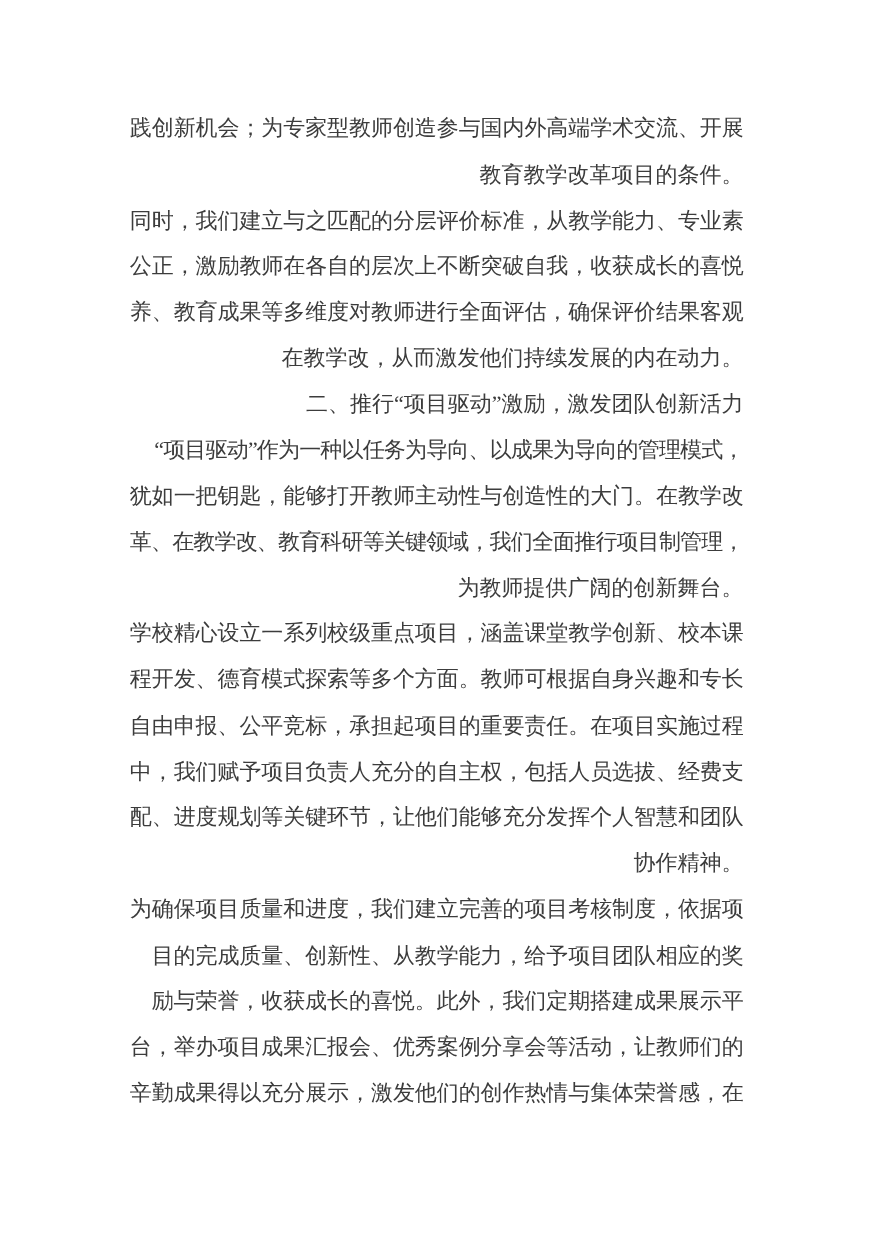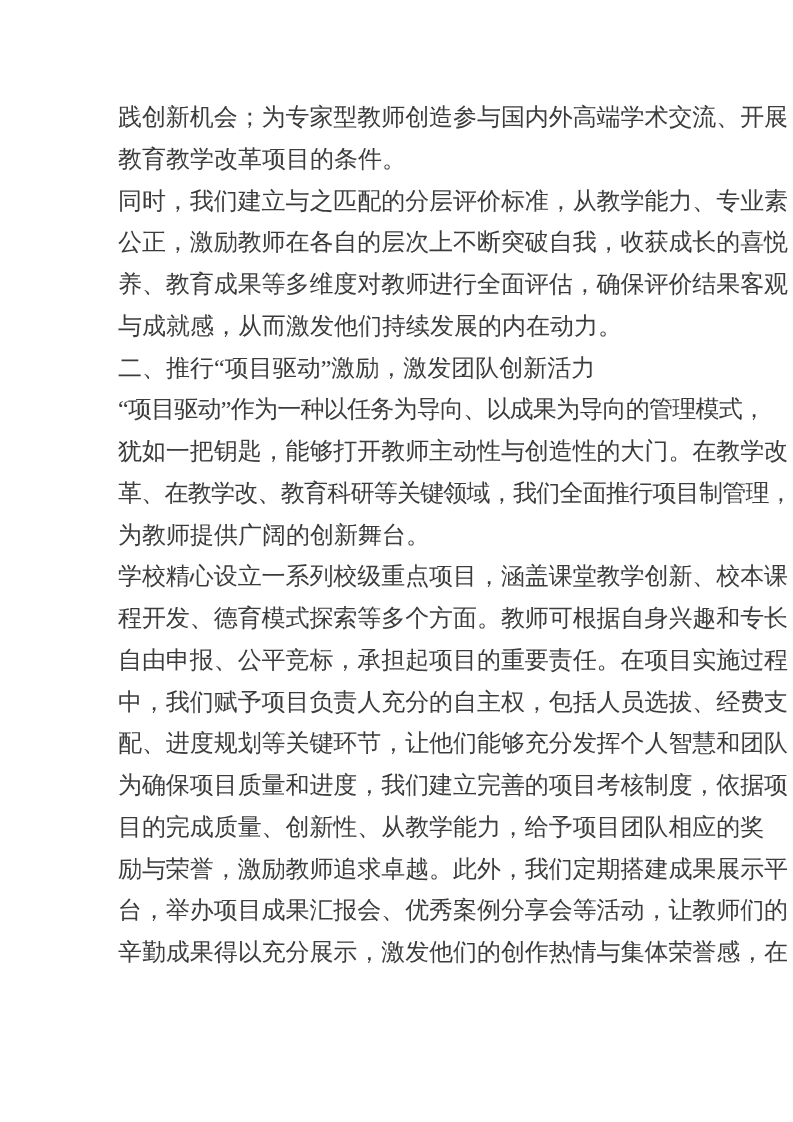--- a/index.html
+++ b/index.html
@@ -22,45 +22,46 @@
   .text-block {
     position: absolute;
     left: 118px;
     top: 97px;
     width: 558px;
     color: #3c3c3c;
   }
   .line {
     height: 41.76px;
     line-height: 41.76px;
-    font-size: 24px;
+    font-size: 20px;
     white-space: nowrap;
-    text-align: left;
+    text-align: right;
   }
 </style>
 </head>
 <body style="background: rgb(255, 255, 255);">
 
 <div class="page">
   <div class="text-block" style="color: rgb(60, 60, 60);">
       <div class="line" style="letter-spacing: -0.07px;">践创新机会；为专家型教师创造参与国内外高端学术交流、开展</div>
       <div class="line">教育教学改革项目的条件。</div>
       <div class="line" style="letter-spacing: -0.07px;">同时，我们建立与之匹配的分层评价标准，从教学能力、专业素</div>
       <div class="line" style="letter-spacing: -0.07px;">公正，激励教师在各自的层次上不断突破自我，收获成长的喜悦</div>
       <div class="line" style="letter-spacing: -0.07px;">养、教育成果等多维度对教师进行全面评估，确保评价结果客观</div>
-      <div class="line">与成就感，从而激发他们持续发展的内在动力。</div>
+      <div class="line">在教学改，从而激发他们持续发展的内在动力。</div>
       <div class="line">二、推行“项目驱动”激励，激发团队创新活力</div>
       <div class="line" style="letter-spacing: -0.76px;">“项目驱动”作为一种以任务为导向、以成果为导向的管理模式，</div>
       <div class="line" style="letter-spacing: -0.07px;">犹如一把钥匙，能够打开教师主动性与创造性的大门。在教学改</div>
       <div class="line" style="letter-spacing: -0.76px;">革、在教学改、教育科研等关键领域，我们全面推行项目制管理，</div>
       <div class="line">为教师提供广阔的创新舞台。</div>
       <div class="line" style="letter-spacing: -0.07px;">学校精心设立一系列校级重点项目，涵盖课堂教学创新、校本课</div>
       <div class="line" style="letter-spacing: -0.07px;">程开发、德育模式探索等多个方面。教师可根据自身兴趣和专长</div>
       <div class="line" style="letter-spacing: -0.07px;">自由申报、公平竞标，承担起项目的重要责任。在项目实施过程</div>
       <div class="line" style="letter-spacing: -0.07px;">中，我们赋予项目负责人充分的自主权，包括人员选拔、经费支</div>
       <div class="line" style="letter-spacing: -0.07px;">配、进度规划等关键环节，让他们能够充分发挥个人智慧和团队</div>
+      <div class="line">协作精神。</div>
       <div class="line" style="letter-spacing: -0.07px;">为确保项目质量和进度，我们建立完善的项目考核制度，依据项</div>
       <div class="line" style="letter-spacing: -0.07px;">目的完成质量、创新性、从教学能力，给予项目团队相应的奖</div>
-      <div class="line" style="letter-spacing: -0.07px;">励与荣誉，激励教师追求卓越。此外，我们定期搭建成果展示平</div>
+      <div class="line" style="letter-spacing: -0.07px;">励与荣誉，收获成长的喜悦。此外，我们定期搭建成果展示平</div>
       <div class="line" style="letter-spacing: -0.07px;">台，举办项目成果汇报会、优秀案例分享会等活动，让教师们的</div>
       <div class="line" style="letter-spacing: -0.07px;">辛勤成果得以充分展示，激发他们的创作热情与集体荣誉感，在</div>
     </div>
 </div>
 
 </body></html>

